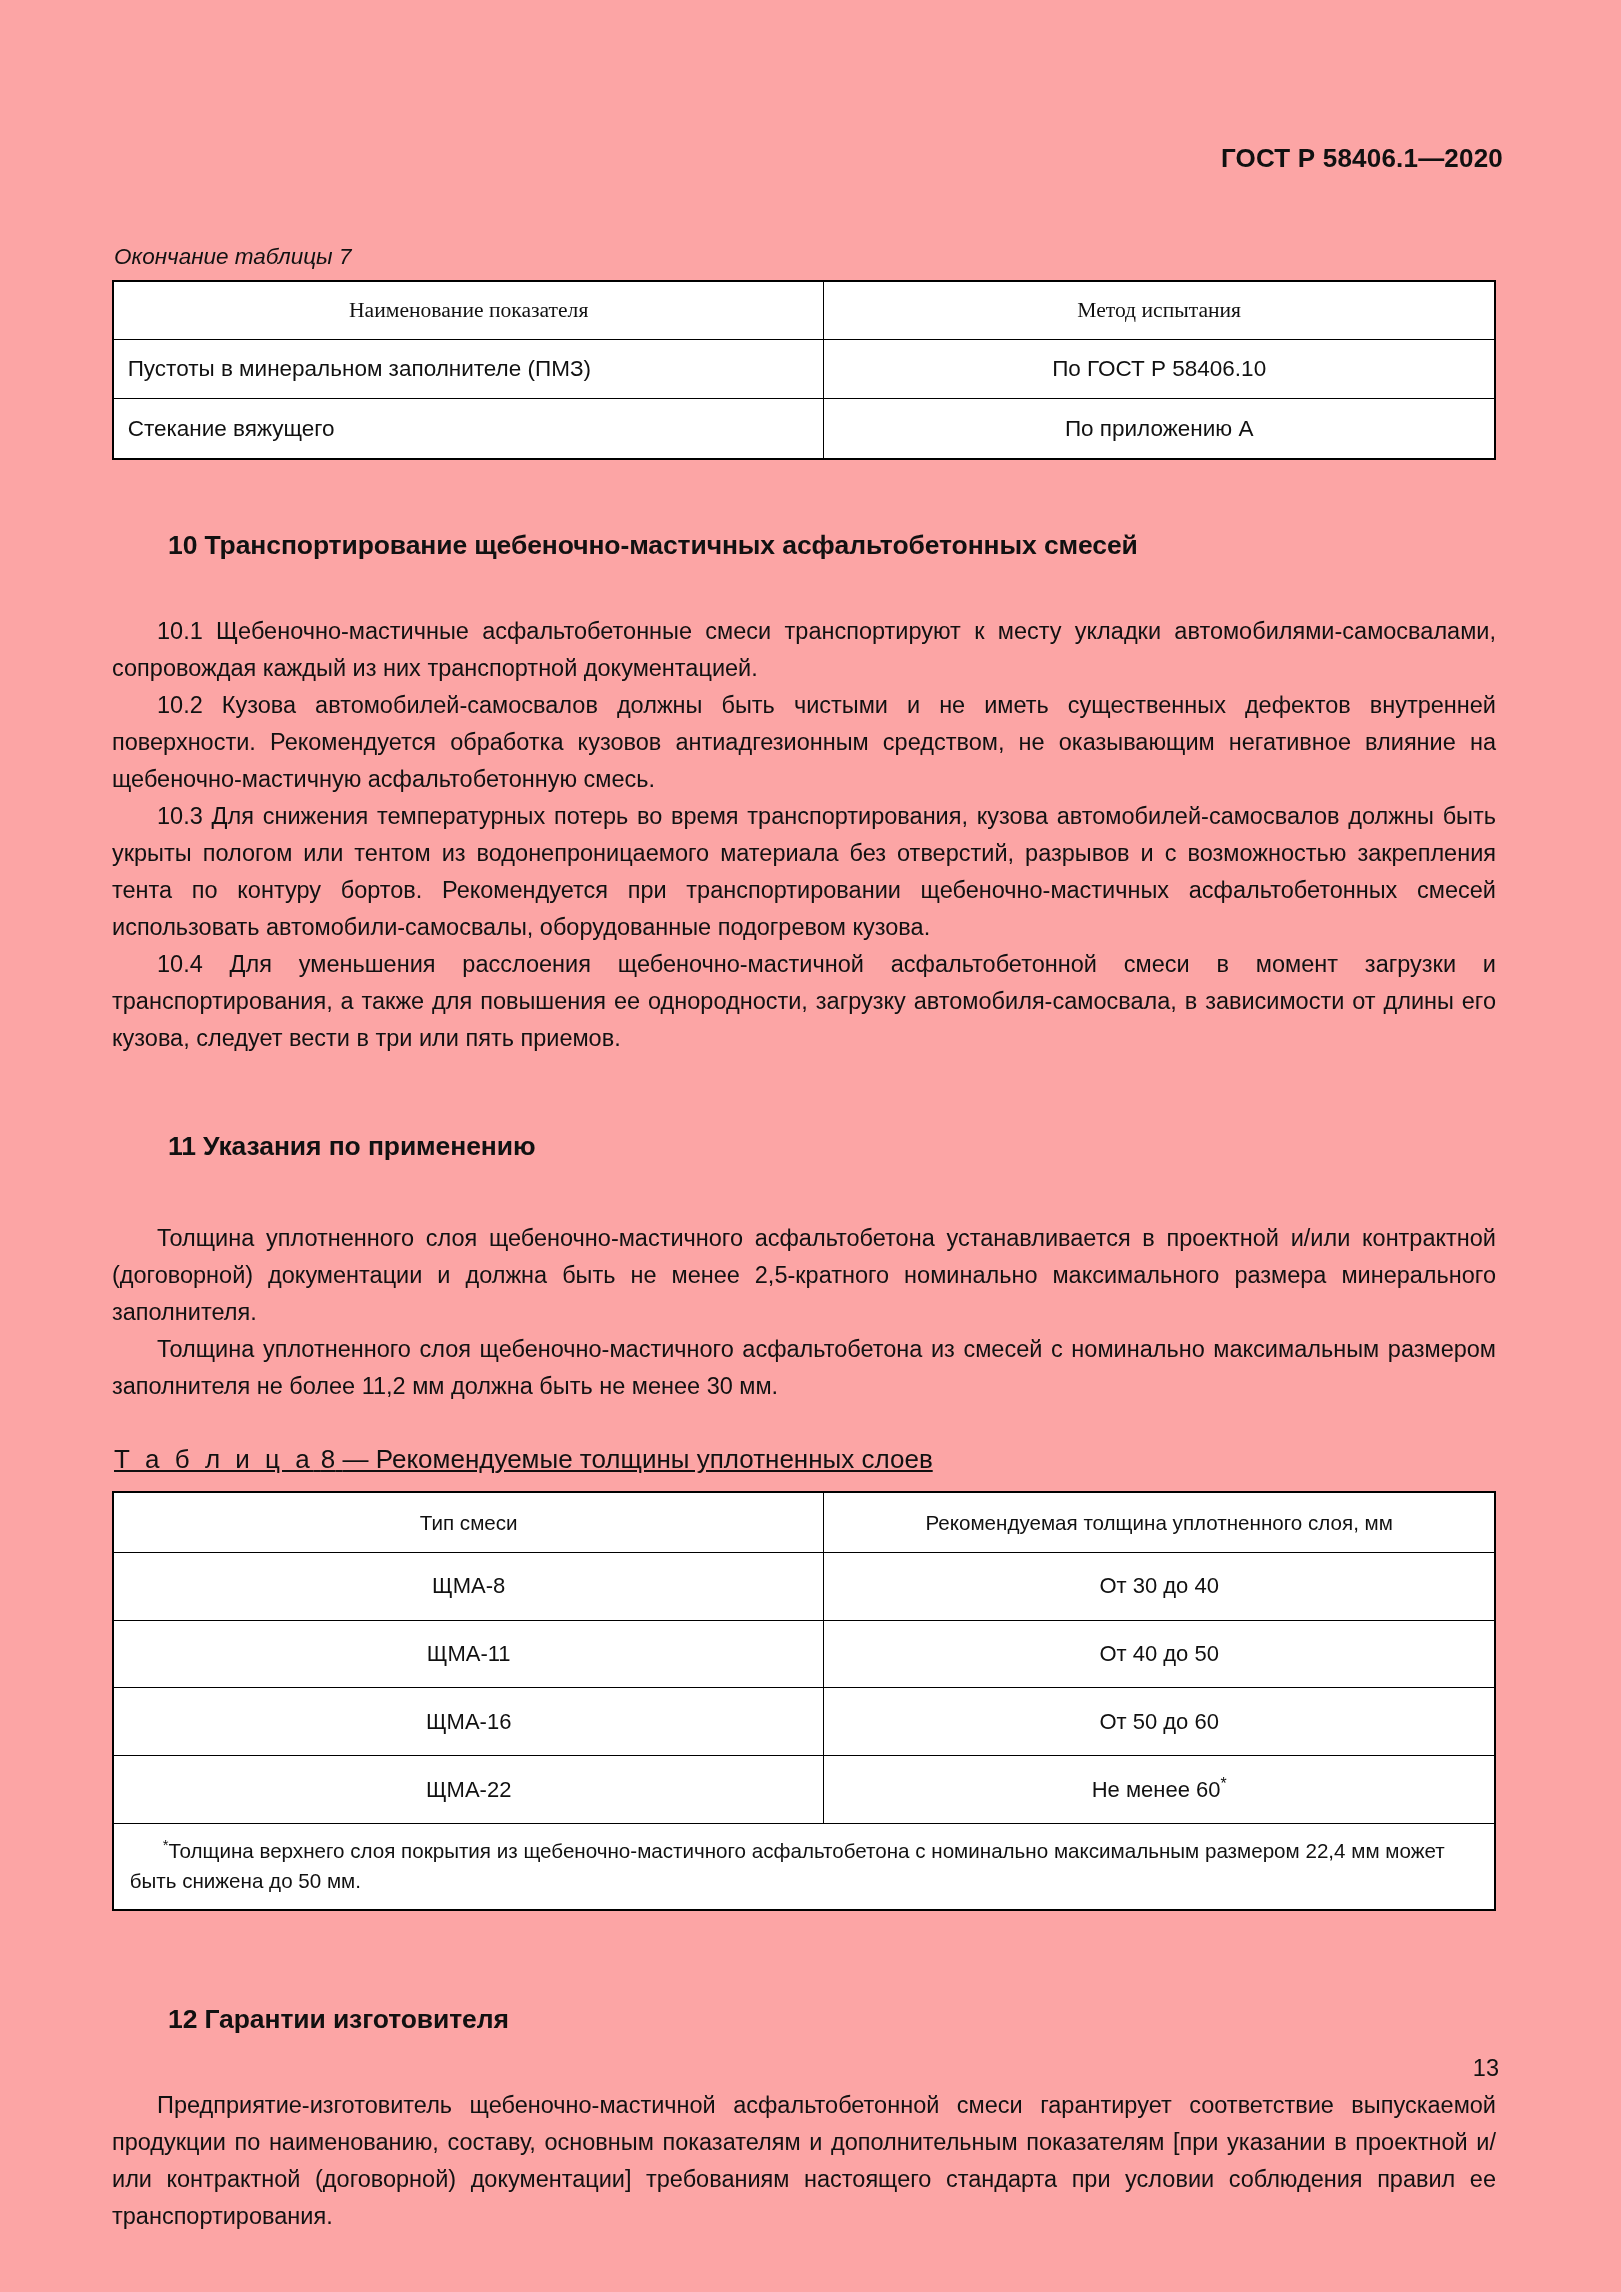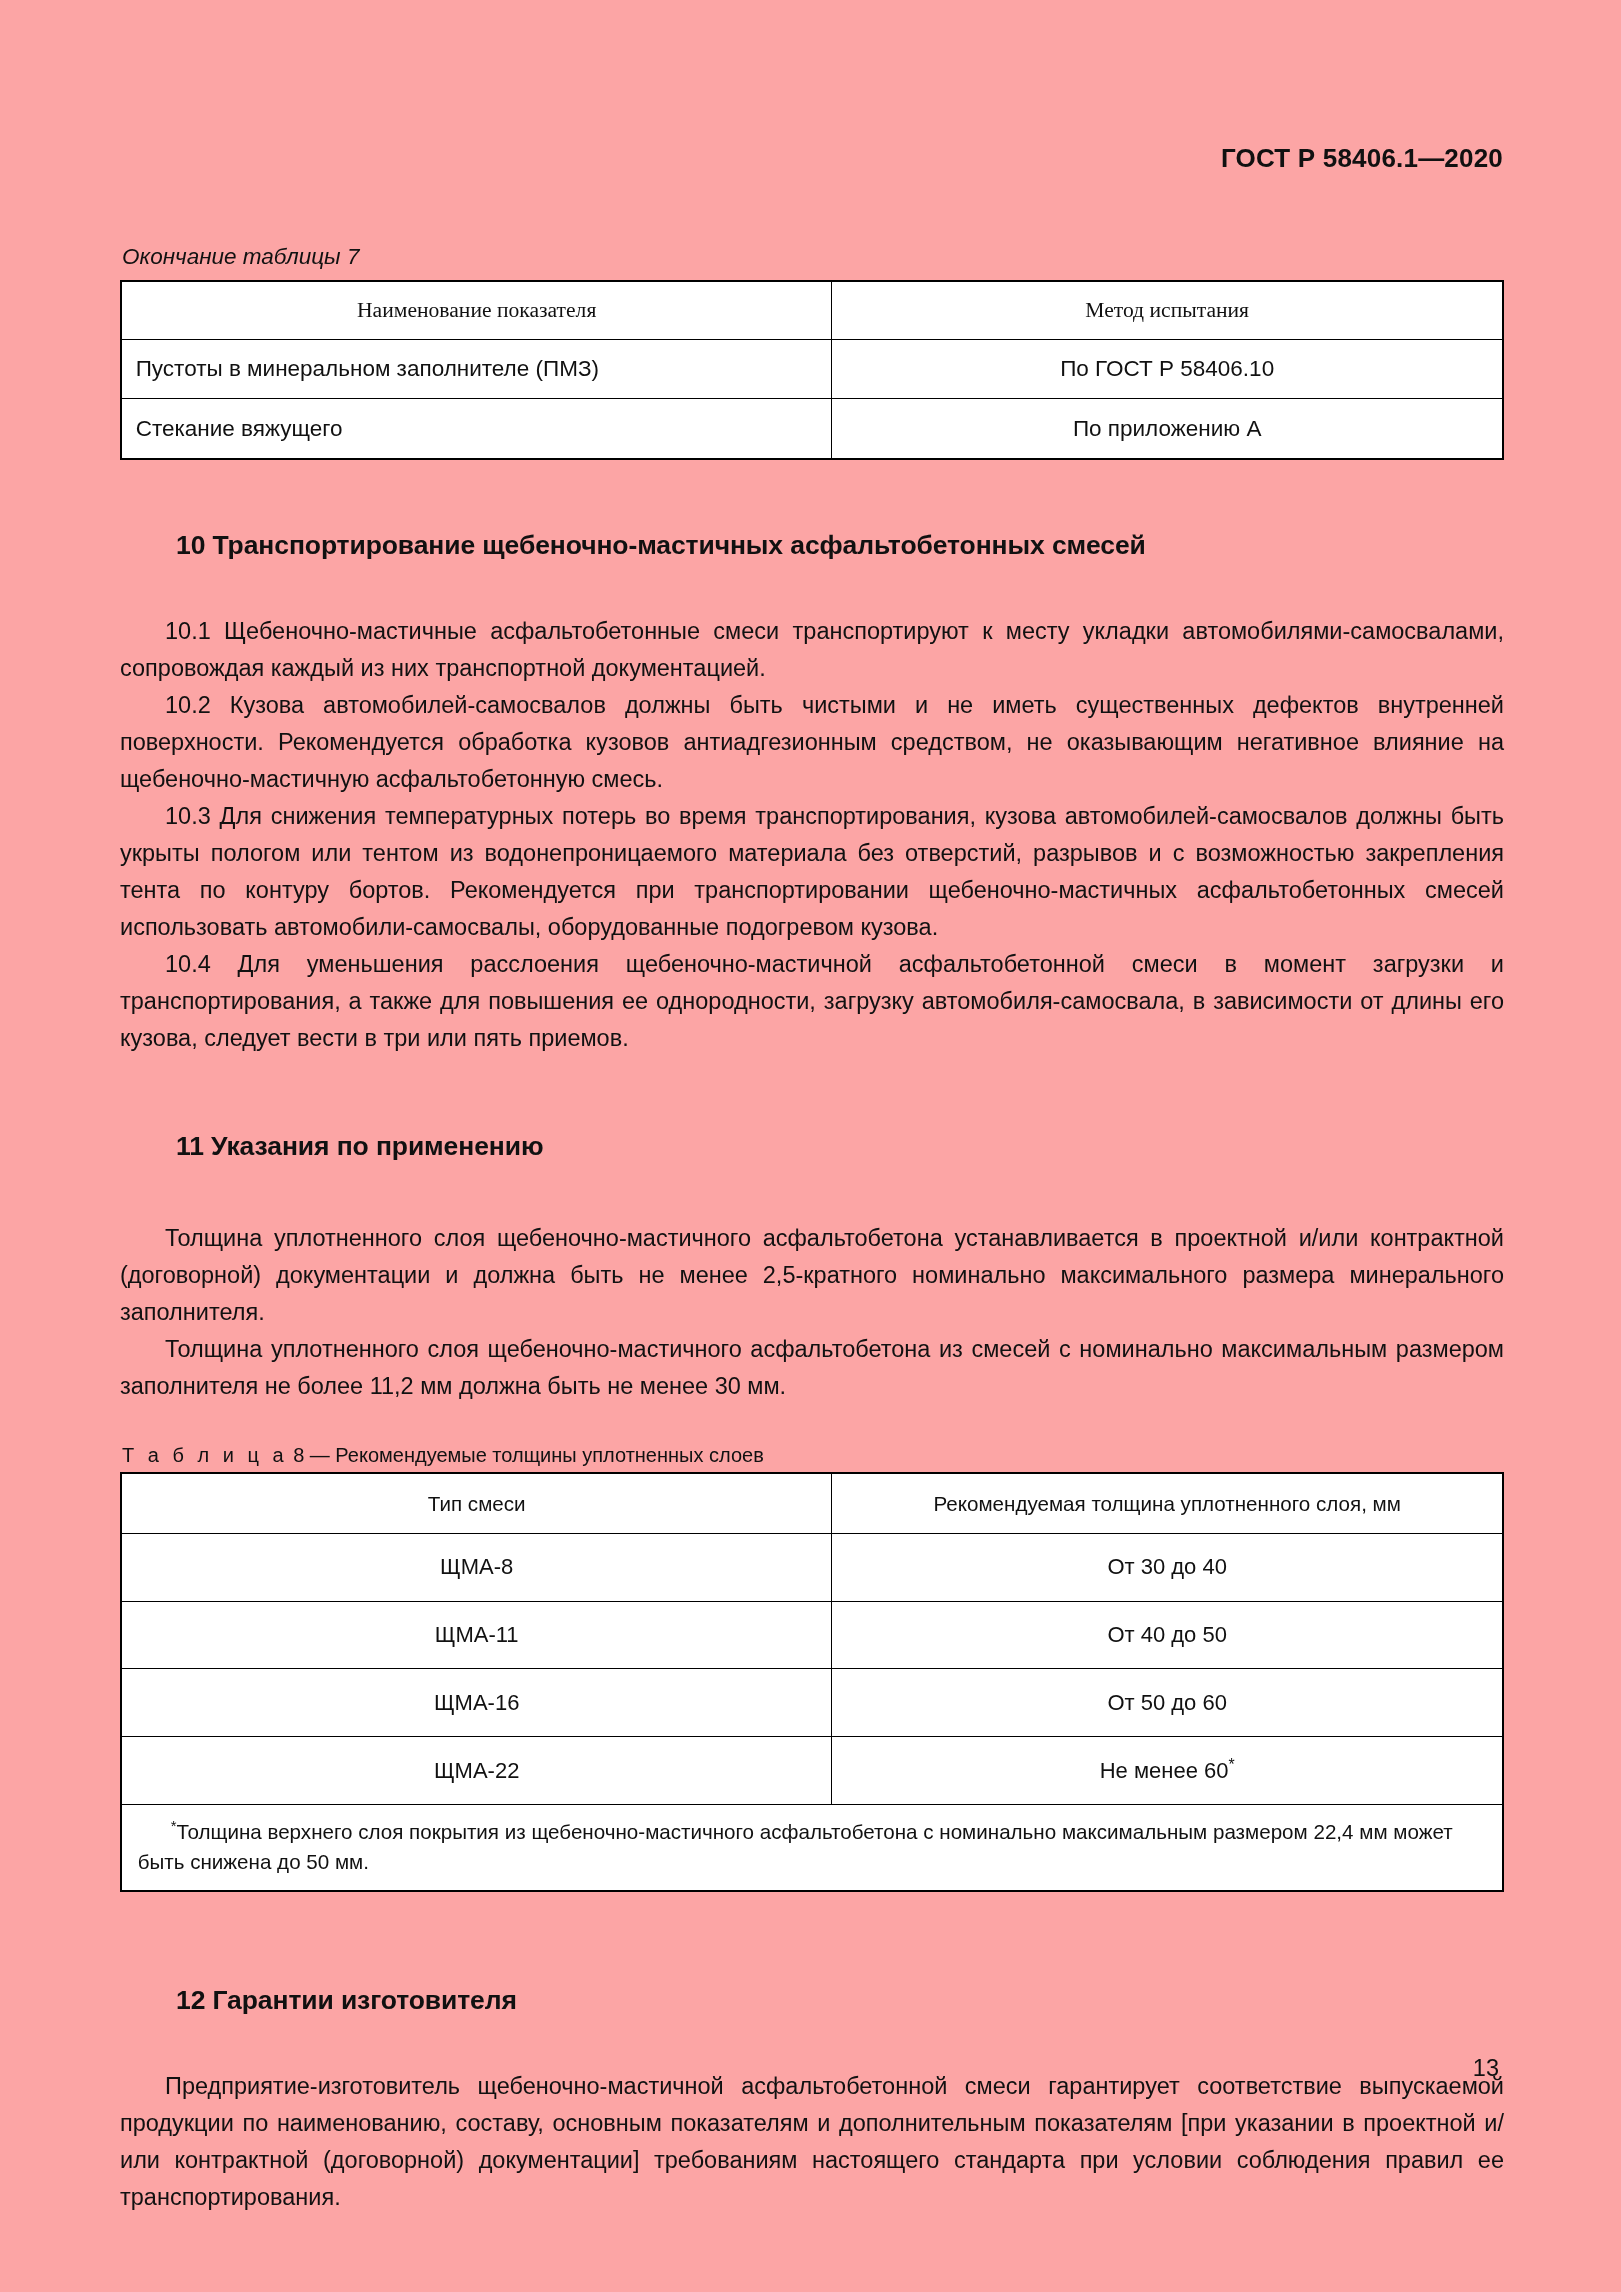--- a/index.html
+++ b/index.html
@@ -16,21 +16,21 @@
     position: relative;
     width: 1621px;
     height: 2293px;
     margin: 0 auto;
     background: #fca5a5;
     box-sizing: border-box;
     overflow: hidden;
   }
   .content {
     position: absolute;
-    left: 120px;
+    left: 112px;
     top: 0;
     width: 1384px;
   }
 
   
   .runhead {
     position: absolute;
     right: 118px;
     top: 143px;
     font-size: 26px;
@@ -40,23 +40,24 @@
   }
 
   
   .tbl-cont-caption {
     font-size: 22.5px;
     font-style: italic;
     margin: 0 0 9.8px 0;
     padding-left: 2px;
   }
   .tbl-caption {
-    font-size: 20px;
-    margin: 0 0 5px 0;
+    font-size: 26px;
+    margin: 0 0 16px 0;
     padding-left: 2px;
+    text-decoration: underline;
   }
   .tbl-caption .tword {
     letter-spacing: 4px;
   }
 
   
   table.gost {
     border-collapse: collapse;
     width: 100%;
     table-layout: fixed;

